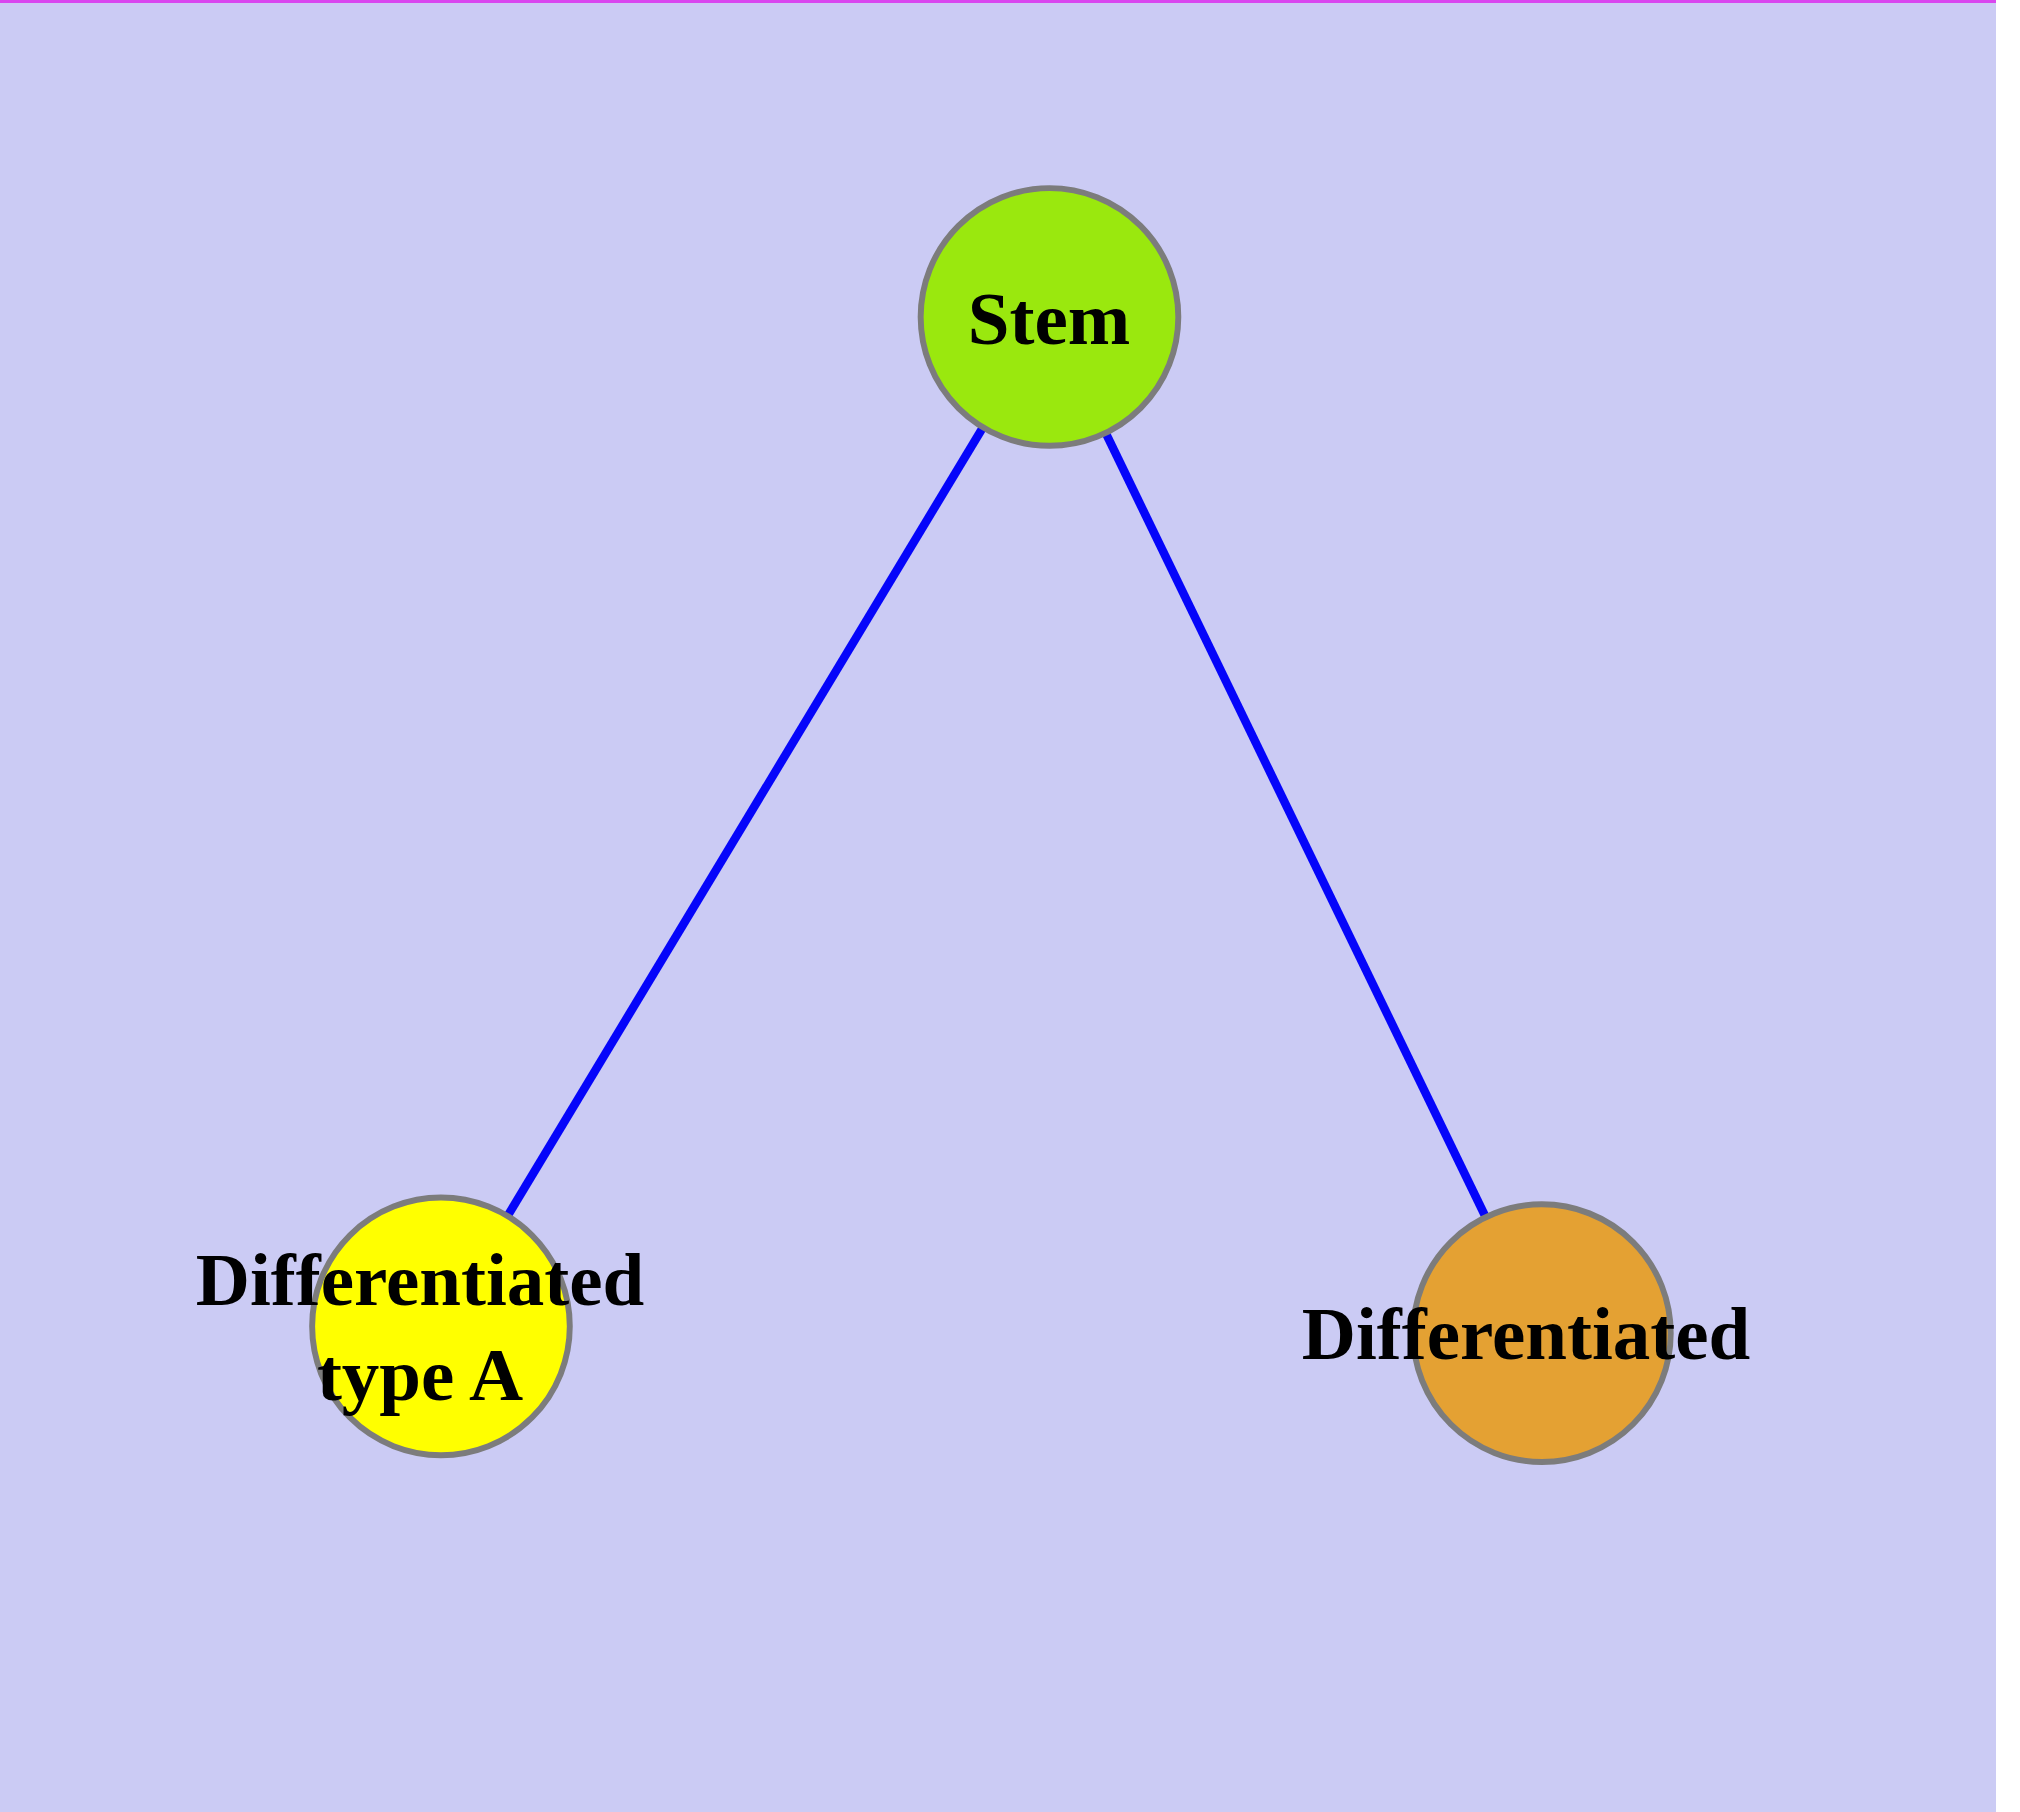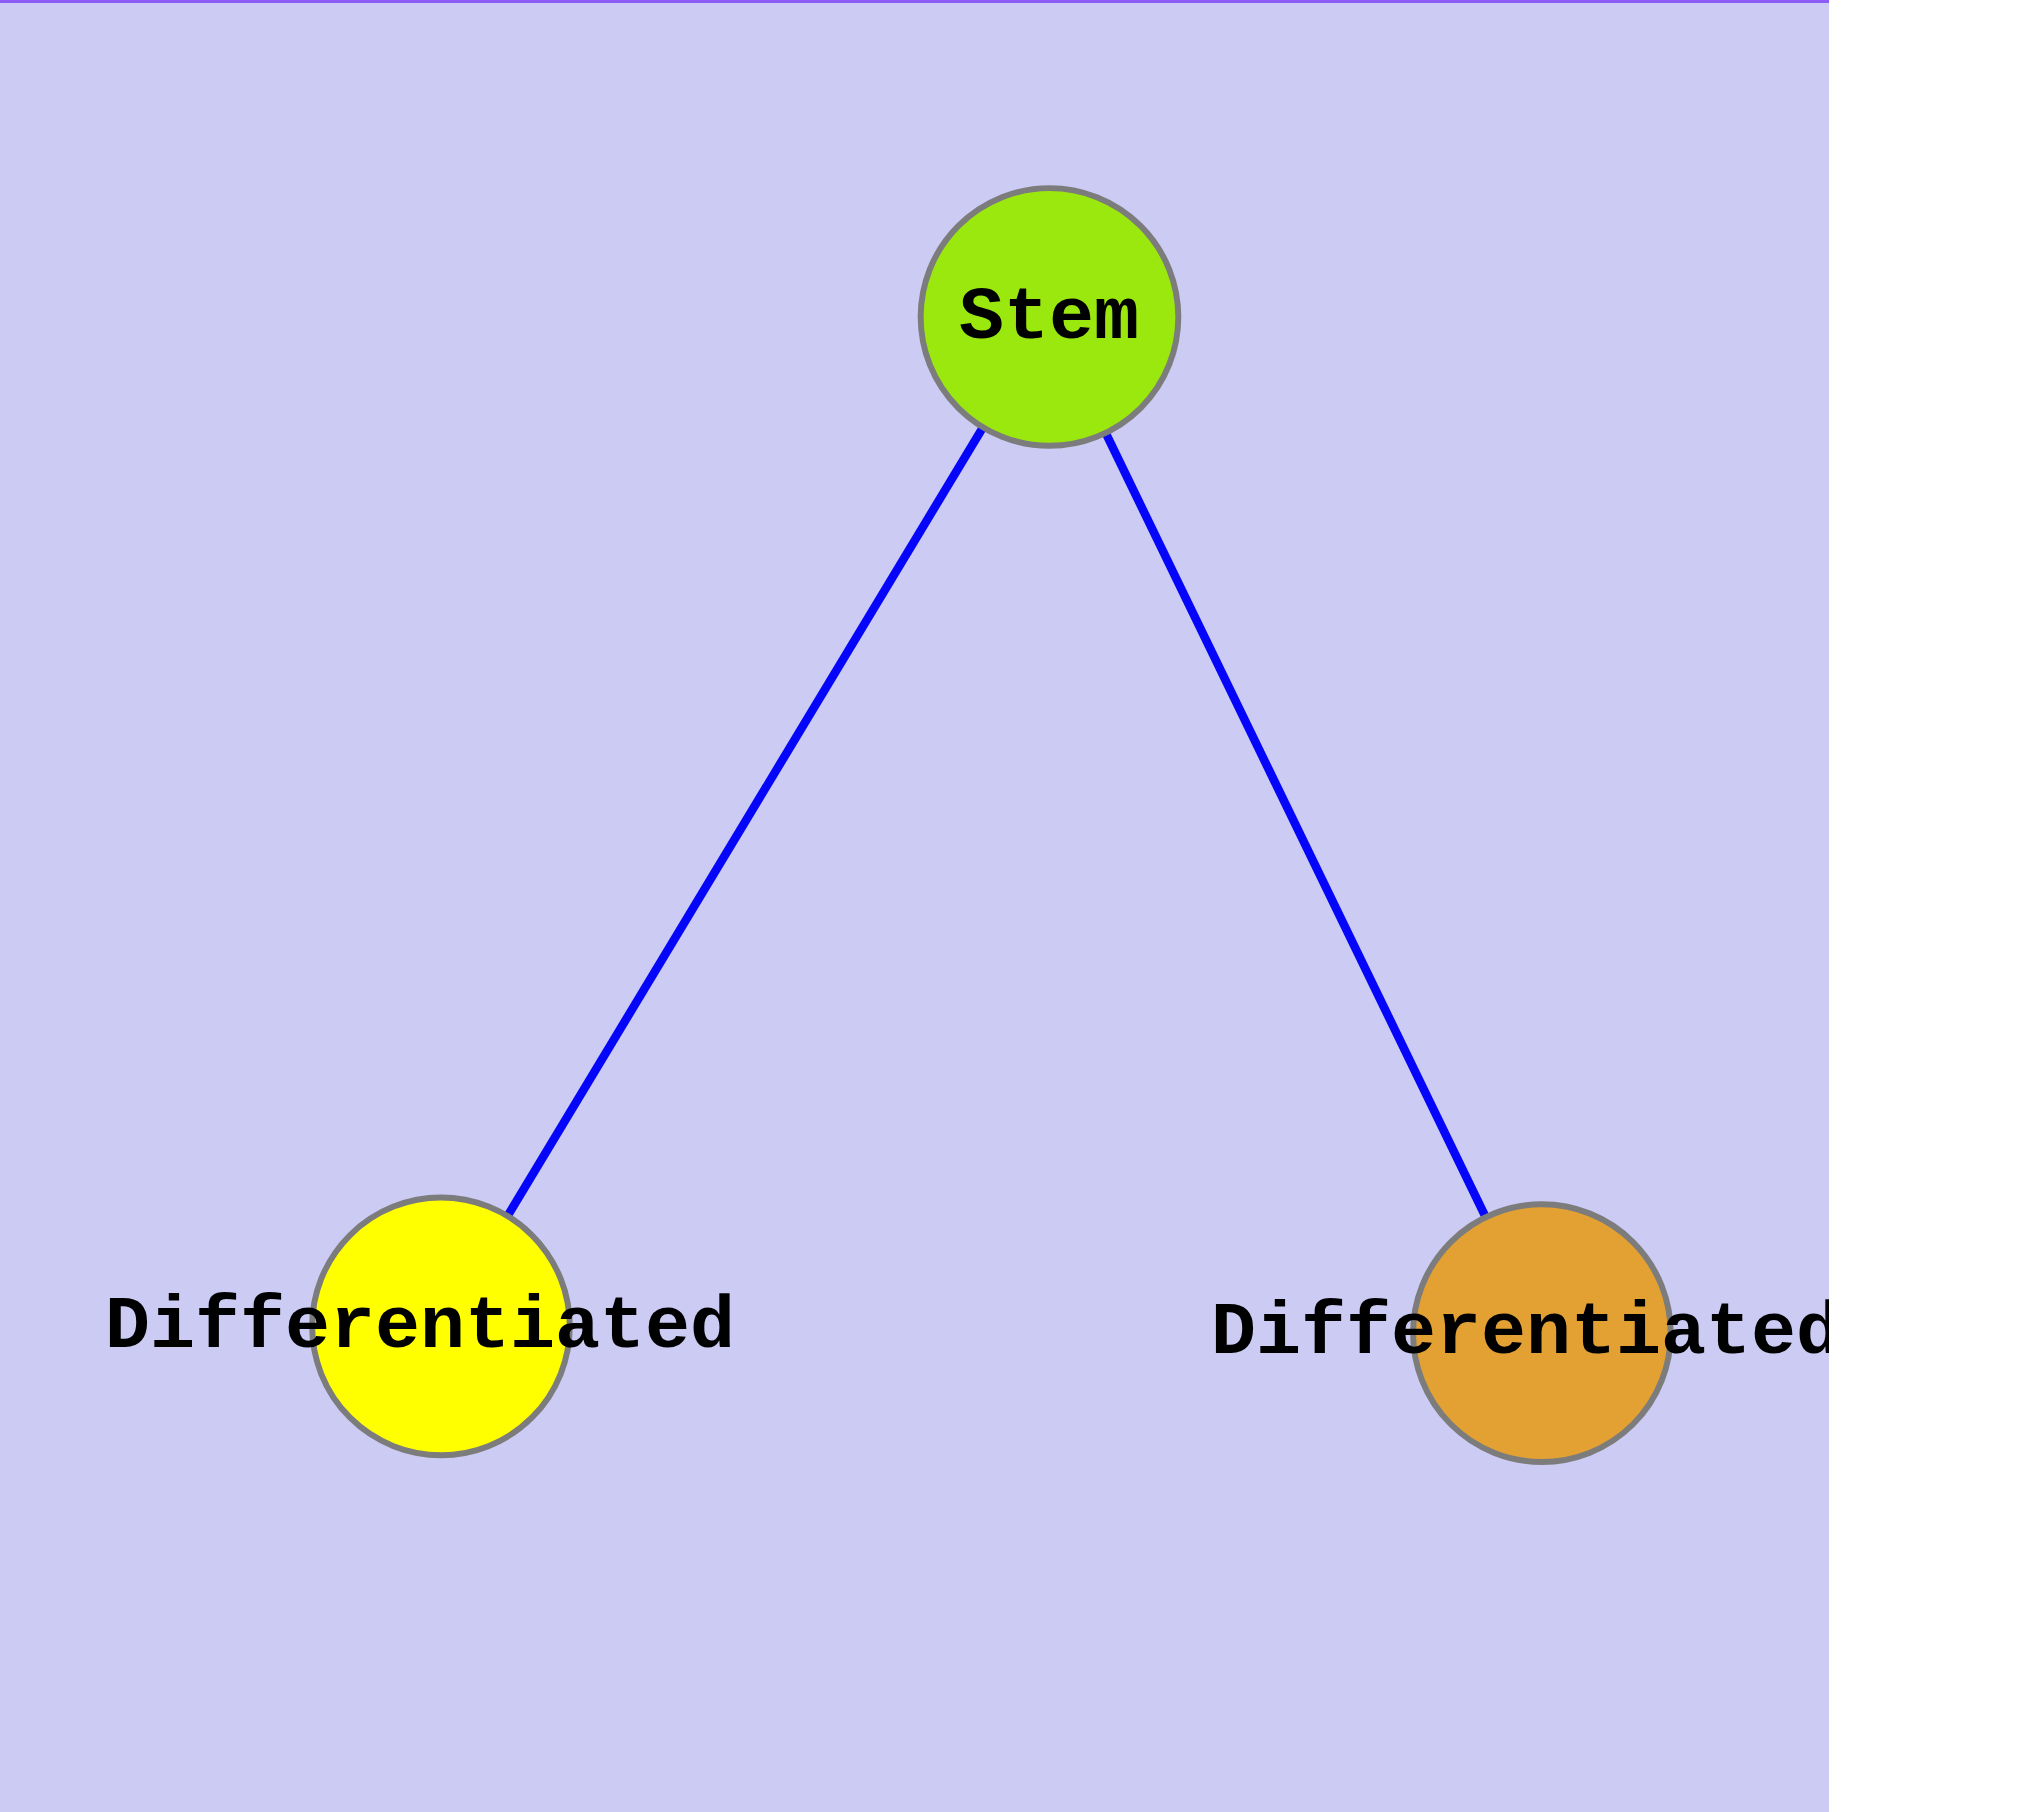--- a/index.html
+++ b/index.html
@@ -2,25 +2,25 @@
 <html style="--background: #CBCBF4; --edge: #0505FA; --node-border: #7C7C7C; --label-text: #000000; --stem-fill: #9AE80E; --type-a-fill: #FFFF00; --type-b-fill: #E4A133;font-size:13.6px"><head>
 <meta charset="utf-8">
 <style>
   html, body {
     margin: 0;
     padding: 0;
     background: #ffffff;
   }
   .stage {
     position: relative;
-    width: 1829px;
+    width: 1996px;
     height: 1812px;
-    background: #8b5cf6;
+    background: #d946ef;
     overflow: hidden;
-    font-family: Liberation Mono, monospace;
+    font-family: Liberation Serif, serif;
   }
   
   .bg {
     position: absolute;
     left: 0;
     top: 2.5px;
     width: 2021px;
     height: 1810px;
     background: var(--background);
   }
@@ -69,20 +69,21 @@
     <circle class="node" cx="520" cy="1565" r="152" fill="#FFFF00"></circle>
     <circle class="node" cx="1819" cy="1573" r="152" fill="#E4A133"></circle>
   </svg>
 
   <div class="label" style="left:1049px; top:318px;">
     <span class="line">Stem</span>
   </div>
 
   <div class="label" style="left:420px; top:1327px;">
     <span class="line">Differentiated</span>
+    <span class="line">type A</span>
   </div>
 
   <div class="label" style="left:1526px; top:1333px;">
     <span class="line">Differentiated</span>
   </div>
 
 </div>
 
 
 </body></html>

